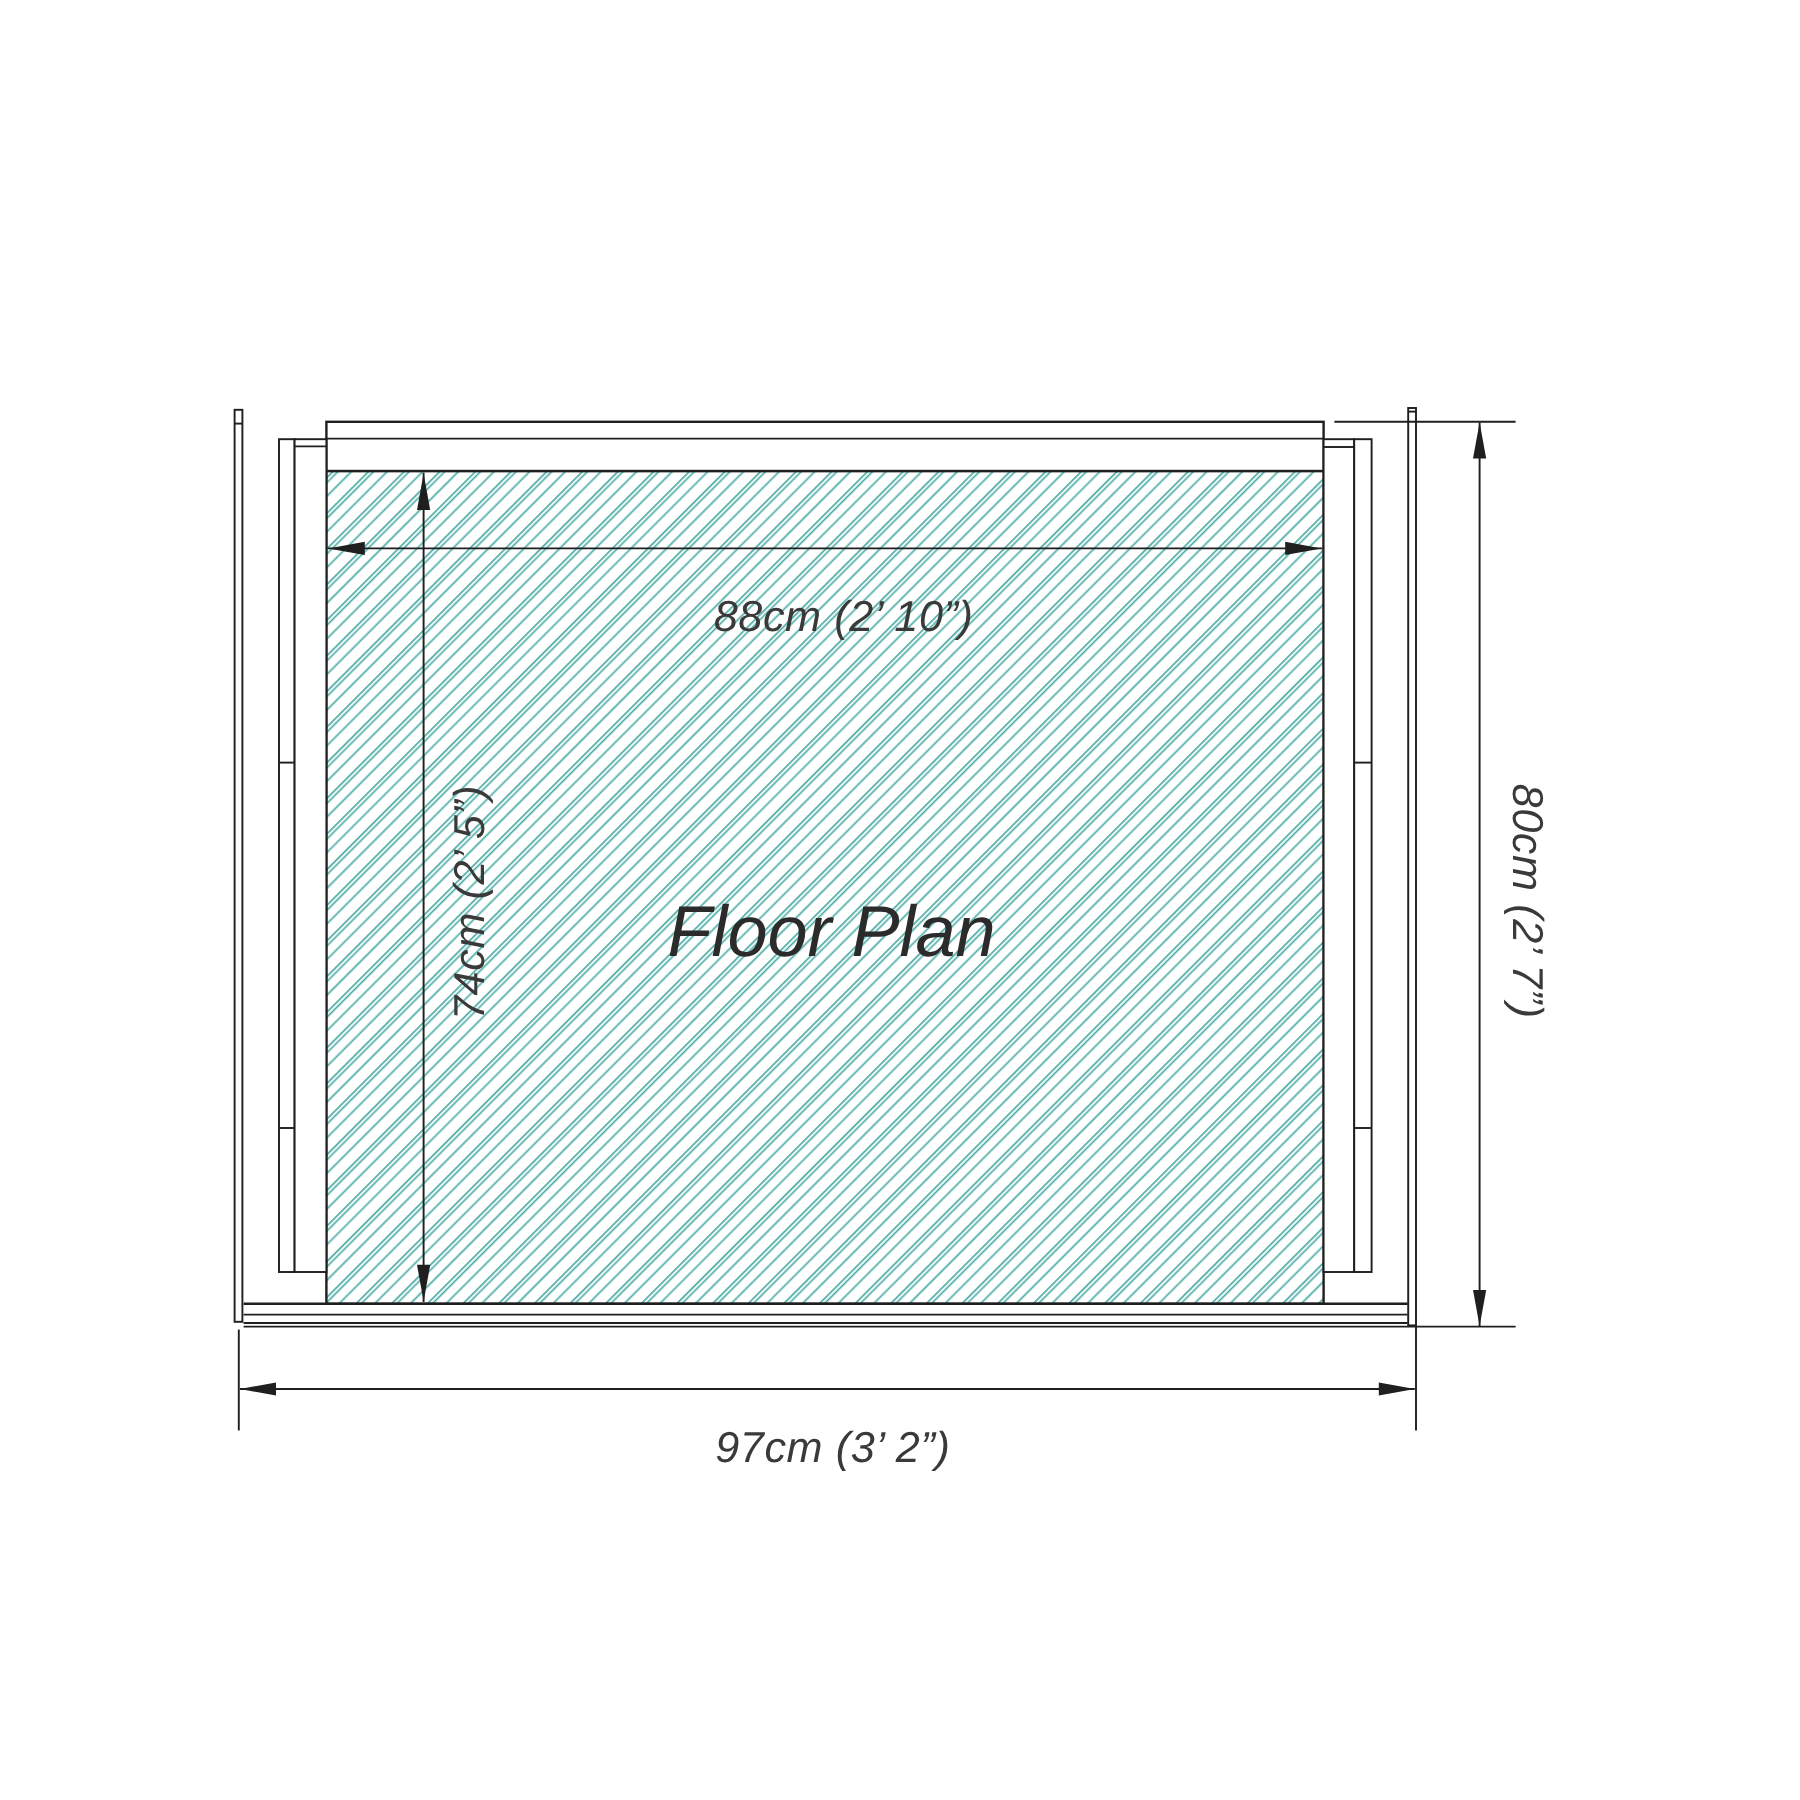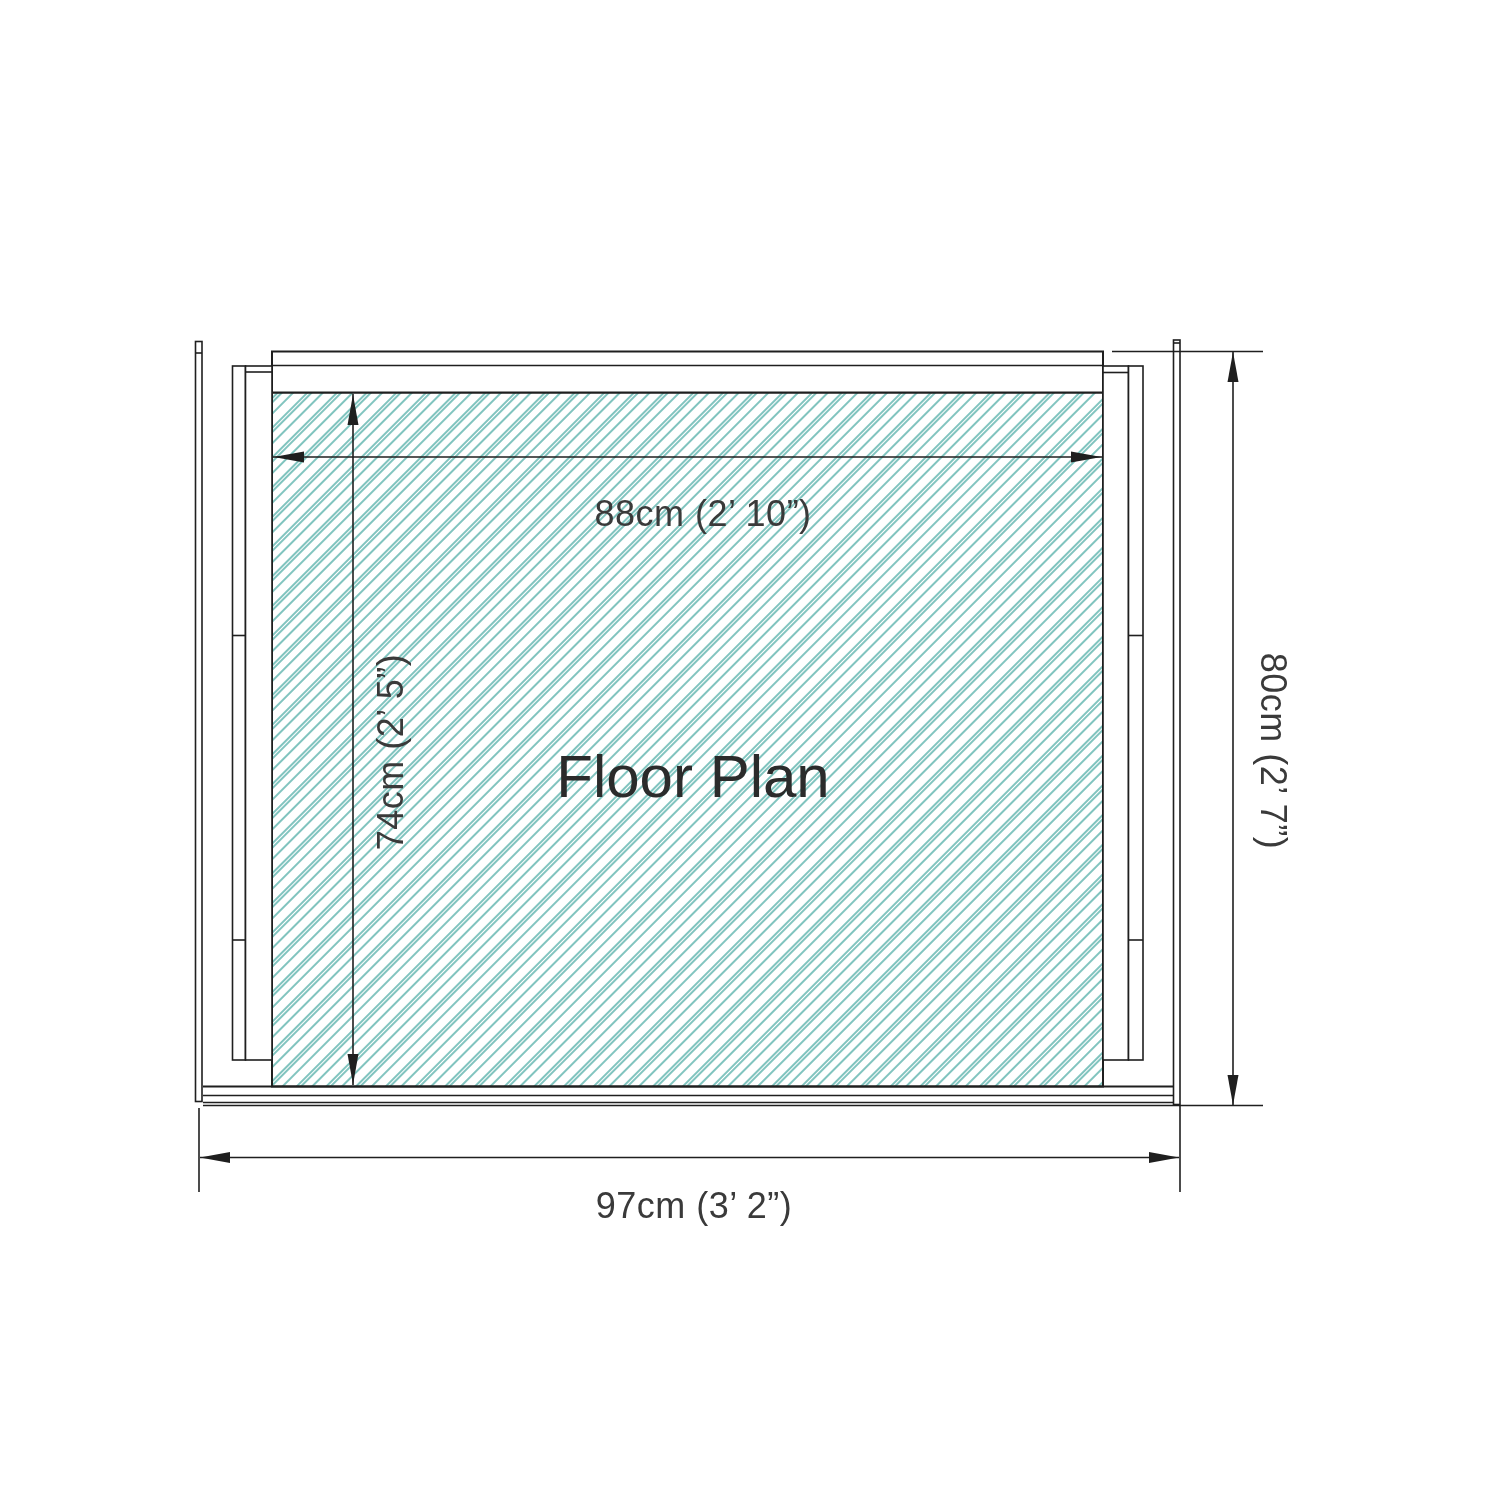--- a/index.html
+++ b/index.html
@@ -1,20 +1,20 @@
 <!DOCTYPE html>
 <html style="--hatch: #4aaba3; --wall-line: #1f1f1f; --dim-line: #1f1f1f; --text: #3a3a3a; --title-text: #2b2b2b; --wall-fill: #ffffff; --background: #ffffff;"><head>
 <meta charset="utf-8">
 <style>
   :root{
     --hatch:#4aaba3; --wall-line:#1f1f1f; --dim-line:#1f1f1f;
     --text:#3a3a3a; --title-text:#2b2b2b; --wall-fill:#ffffff; --background:#ffffff;
   }
   html,body{margin:0;padding:0;background:var(--background);}
-  .canvas{width:1500px;height:1484px;position:relative;background:var(--background);}
+  .canvas{width:1500px;height:1484px;position:relative;background:var(--background);font-style:italic;}
   svg{display:block;}
   .wall{fill:var(--wall-fill);stroke:var(--wall-line);stroke-width:2;}
   .wall-thin{fill:var(--wall-fill);stroke:var(--wall-line);stroke-width:1.6;}
   .wline{stroke:var(--wall-line);stroke-width:2;fill:none;}
   .wline-thin{stroke:var(--wall-line);stroke-width:1.6;fill:none;}
   .dim{stroke:var(--dim-line);stroke-width:1.6;fill:none;}
   .arrow{fill:var(--dim-line);stroke:none;}
   .hatch-rect{stroke:var(--wall-line);stroke-width:2;}
   #hatch line{stroke:var(--hatch);stroke-width:1.4;}
   text{font-family:"Liberation Sans","DejaVu Sans",sans-serif;text-anchor:middle;}

